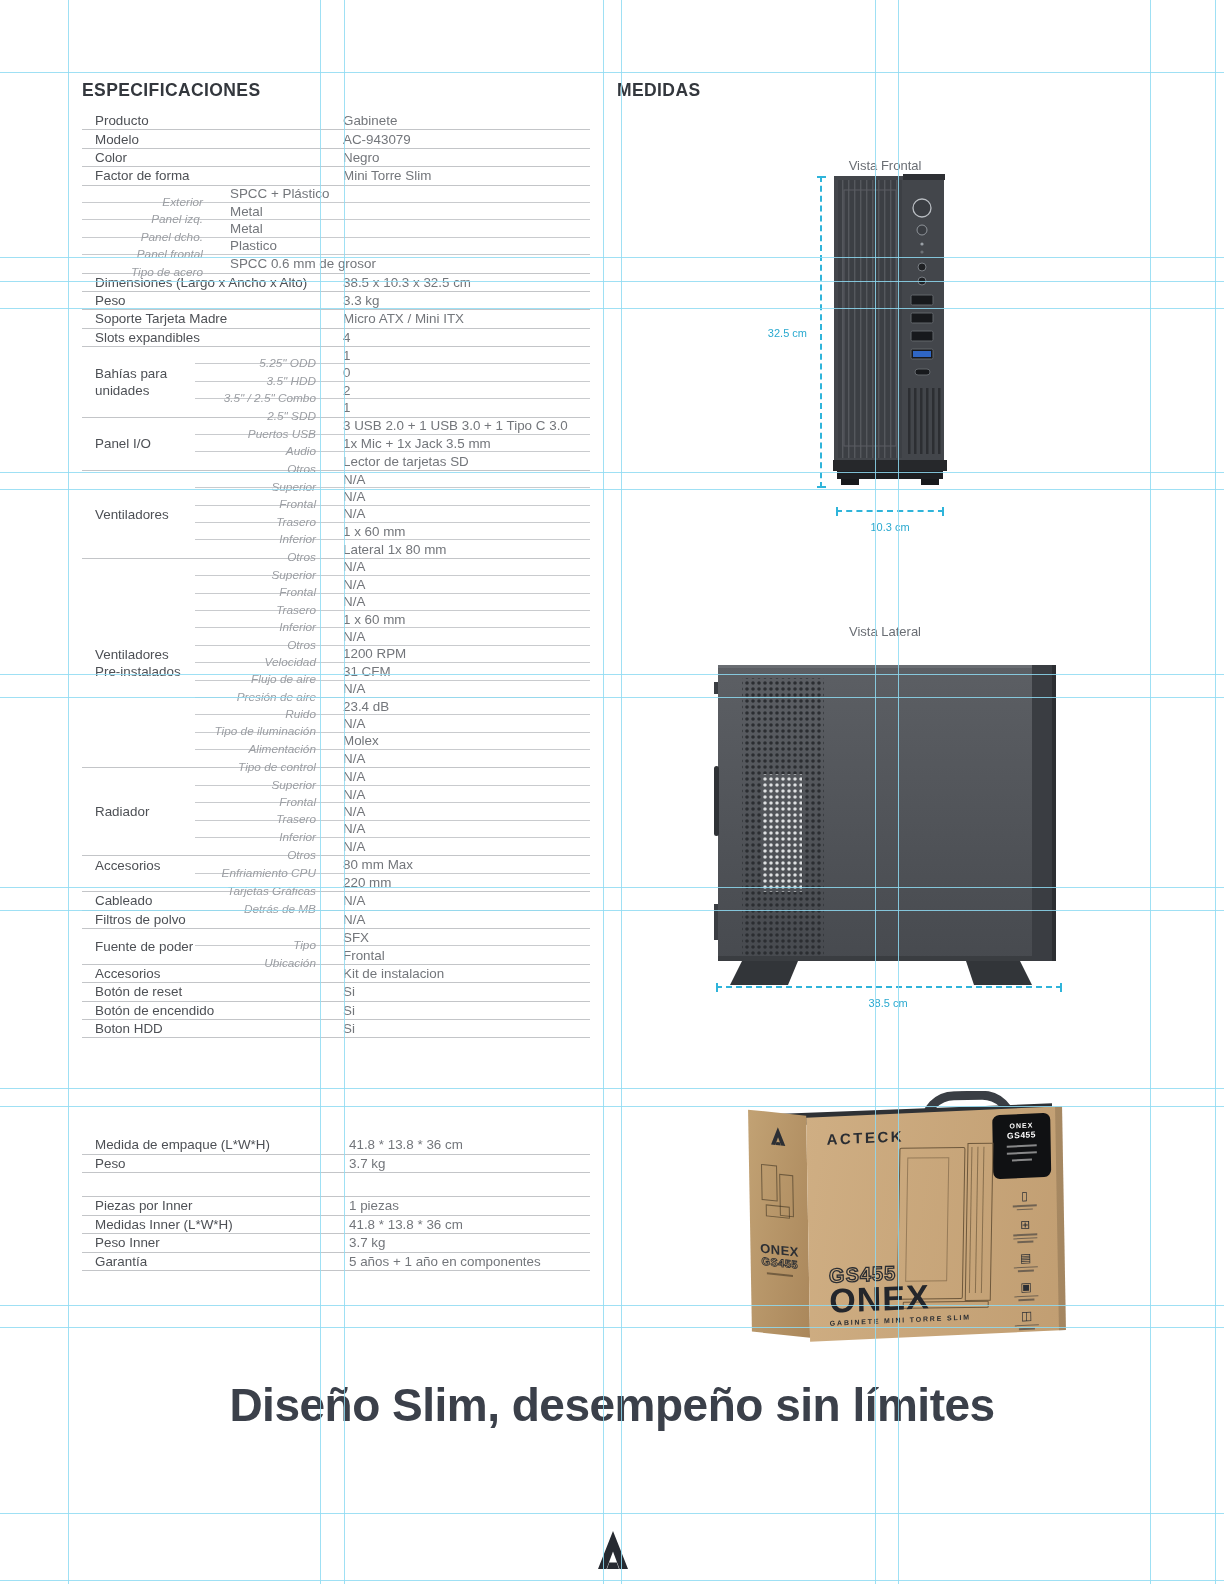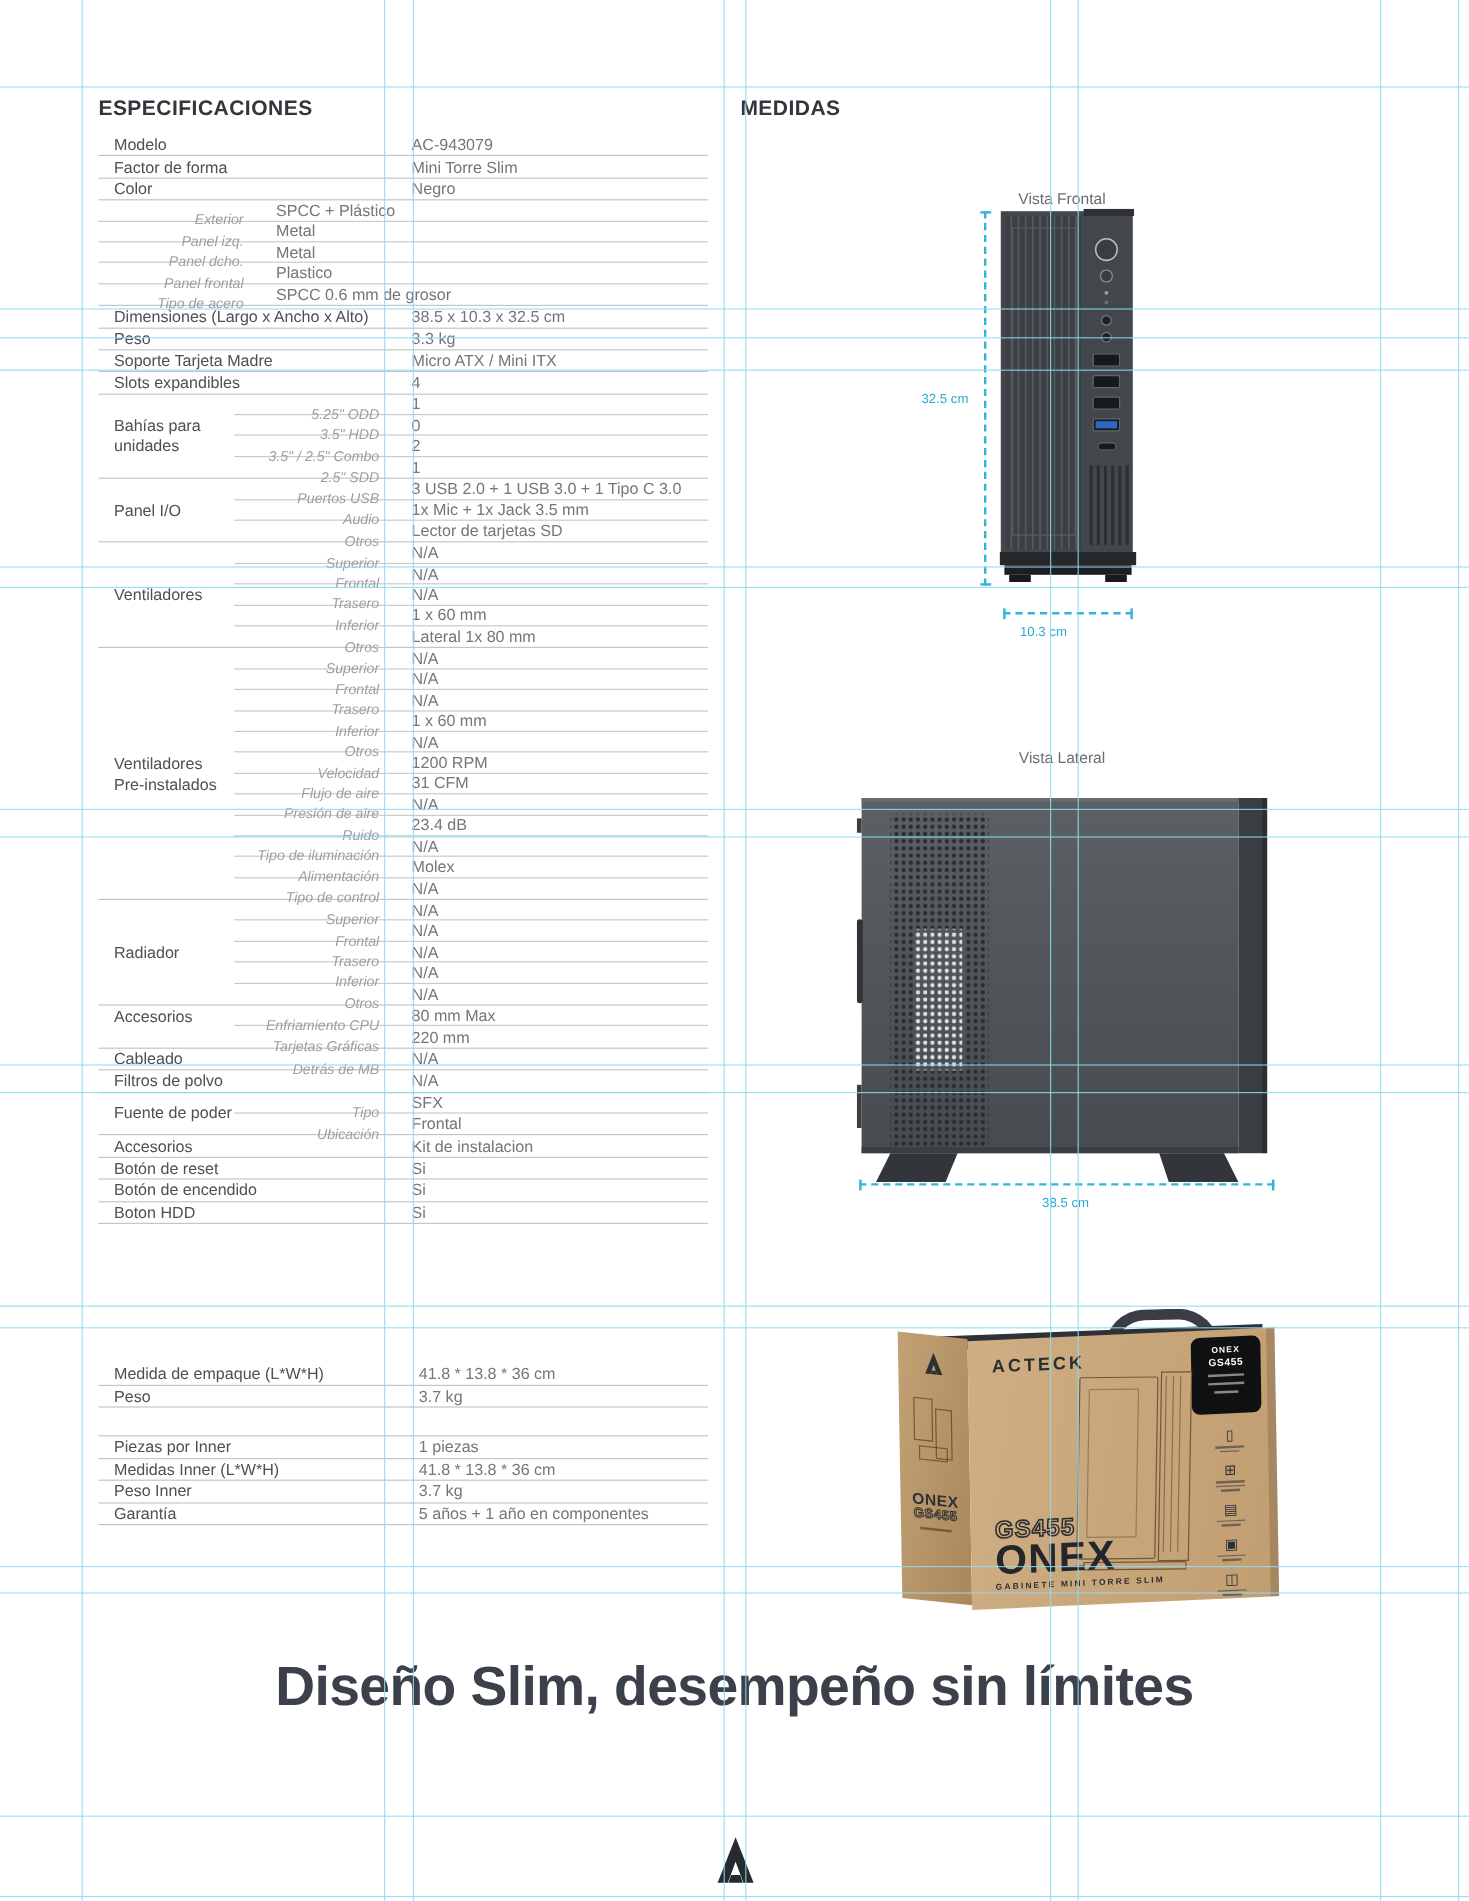--- a/index.html
+++ b/index.html
@@ -96,43 +96,52 @@
 </style>
 </head>
 <body>
 
 <div id="canvas">
 
   <section id="specs">
     <div class="sec-title">ESPECIFICACIONES</div>
     <div id="spec-table">
         <div class="sgroup">
+          <div class="slabel">Producto</div>
+          <div class="srows">
+            <div class="srow">
+              <div class="ssub"></div>
+              <div class="sval">Gabinete</div>
+            </div>
+          </div>
+        </div>
+        <div class="sgroup">
           <div class="slabel">Modelo</div>
           <div class="srows">
             <div class="srow">
               <div class="ssub"></div>
               <div class="sval">AC-943079</div>
             </div>
           </div>
         </div>
         <div class="sgroup">
+          <div class="slabel">Color</div>
+          <div class="srows">
+            <div class="srow">
+              <div class="ssub"></div>
+              <div class="sval">Negro</div>
+            </div>
+          </div>
+        </div>
+        <div class="sgroup">
           <div class="slabel">Factor de forma</div>
           <div class="srows">
             <div class="srow">
               <div class="ssub"></div>
               <div class="sval">Mini Torre Slim</div>
-            </div>
-          </div>
-        </div>
-        <div class="sgroup">
-          <div class="slabel">Color</div>
-          <div class="srows">
-            <div class="srow">
-              <div class="ssub"></div>
-              <div class="sval">Negro</div>
             </div>
           </div>
         </div>
         <div class="sgroup">
           <div class="srows">
             <div class="srow">
               <div class="ssub">Exterior</div>
               <div class="sval">SPCC + Plástico</div>
             </div>
             <div class="srow">
@@ -456,21 +465,21 @@
 
   <div class="dim-v" style="left:820px;top:176px;height:312px;">
     <div class="tick h" style="top:0;"></div>
       <div class="tick h" style="bottom:0;"></div>
   </div>
   <div class="dim-label" style="left:747px;top:327px;width:60px;text-align:right;">32.5 cm</div>
   <div class="dim-h" style="left:836px;top:510px;width:108px;">
     <div class="tick v" style="left:0;"></div>
       <div class="tick v" style="right:0;"></div>
   </div>
-  <div class="dim-label" style="left:850px;top:521px;width:80px;">10.3 cm</div>
+  <div class="dim-label" style="left:850px;top:521px;width:80px;text-align:center;">10.3 cm</div>
 
   <div class="view-caption" style="left:800px;top:624px;">Vista Lateral</div>
 
   <svg class="illus" style="left:714px;top:656px;" width="350" height="332" viewBox="0 0 350 332">
     <defs>
       <linearGradient id="sideGrad" x1="0" y1="0" x2="0" y2="1">
         <stop offset="0" stop-color="#5c5f64"></stop>
           <stop offset="1" stop-color="#474a4f"></stop>
       </linearGradient>
       <pattern id="dots" width="6" height="6" patternUnits="userSpaceOnUse">

